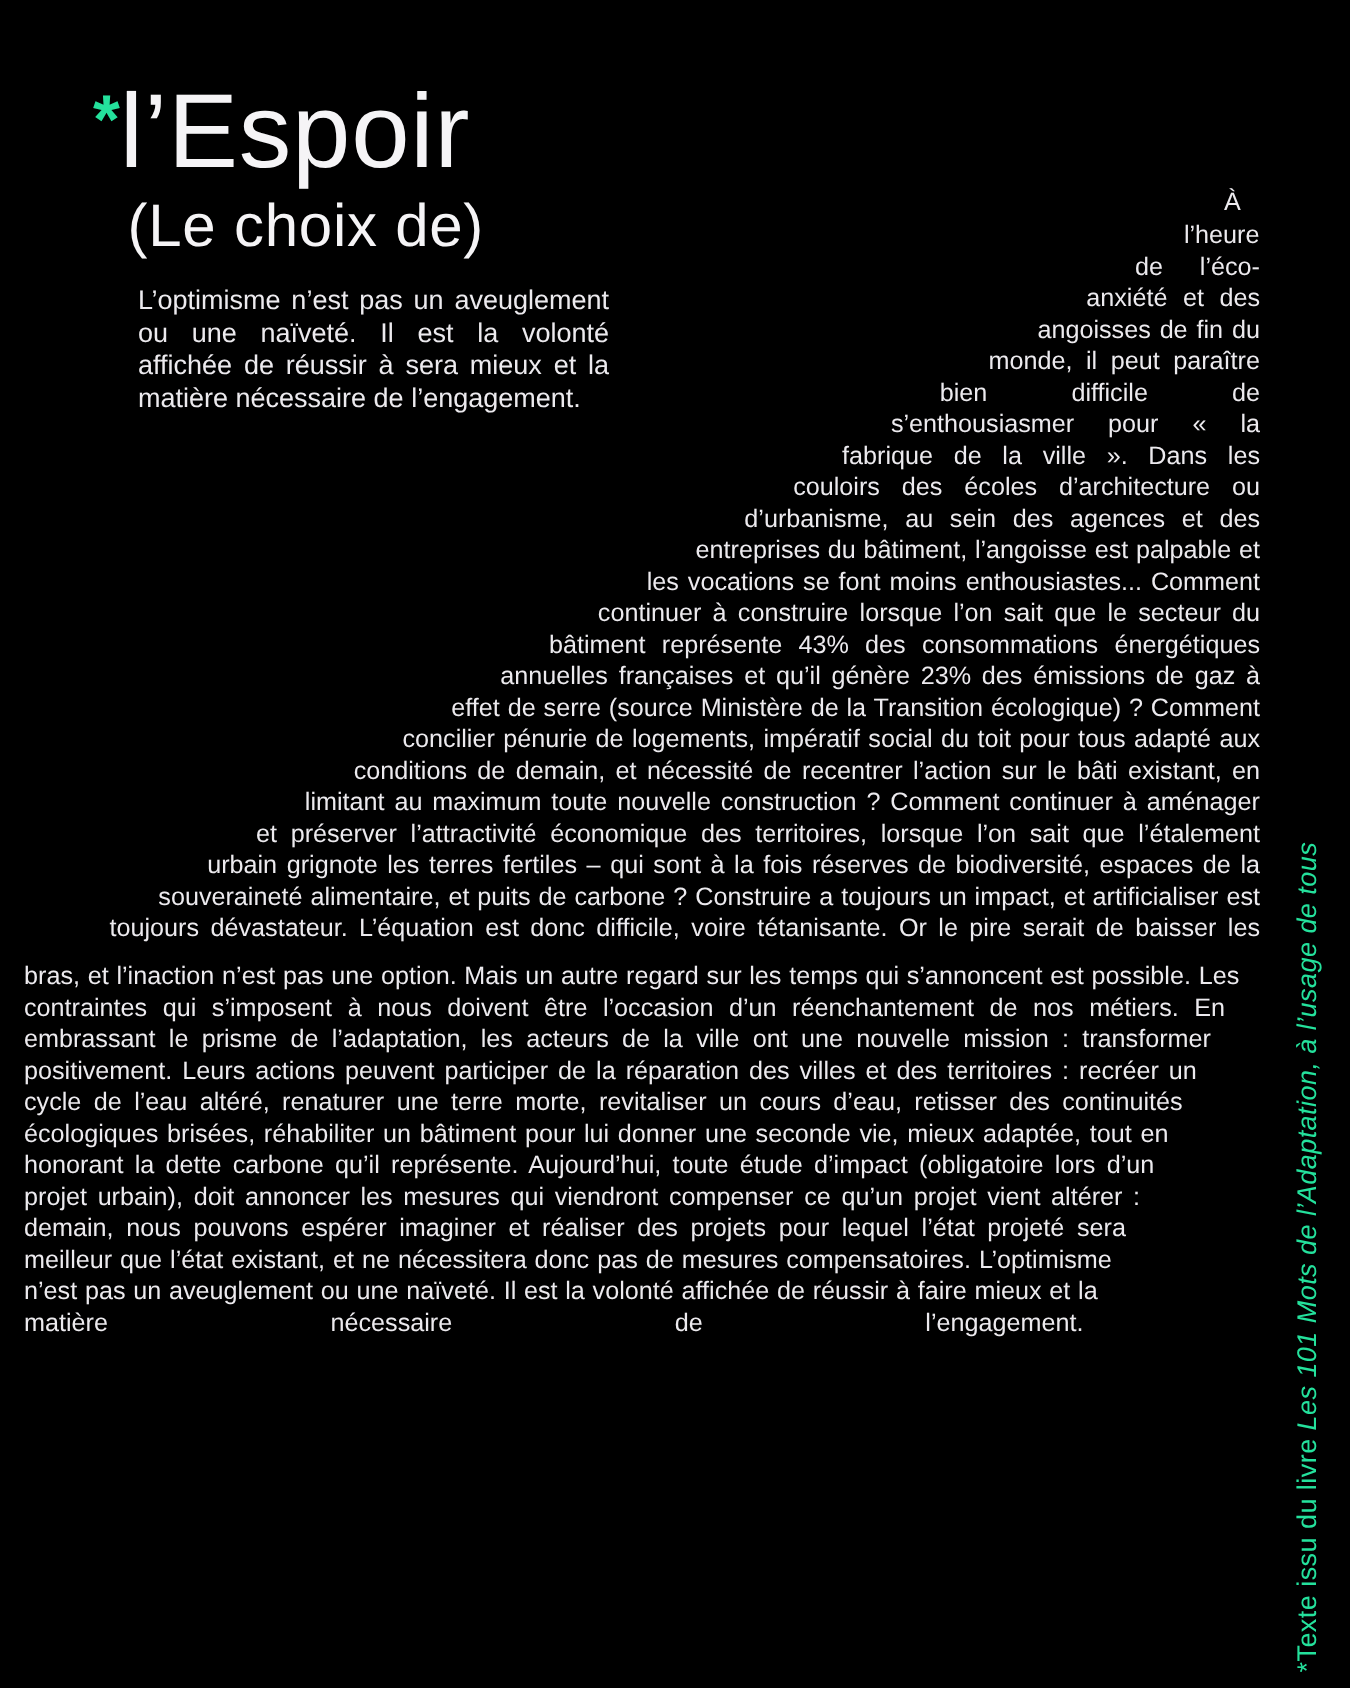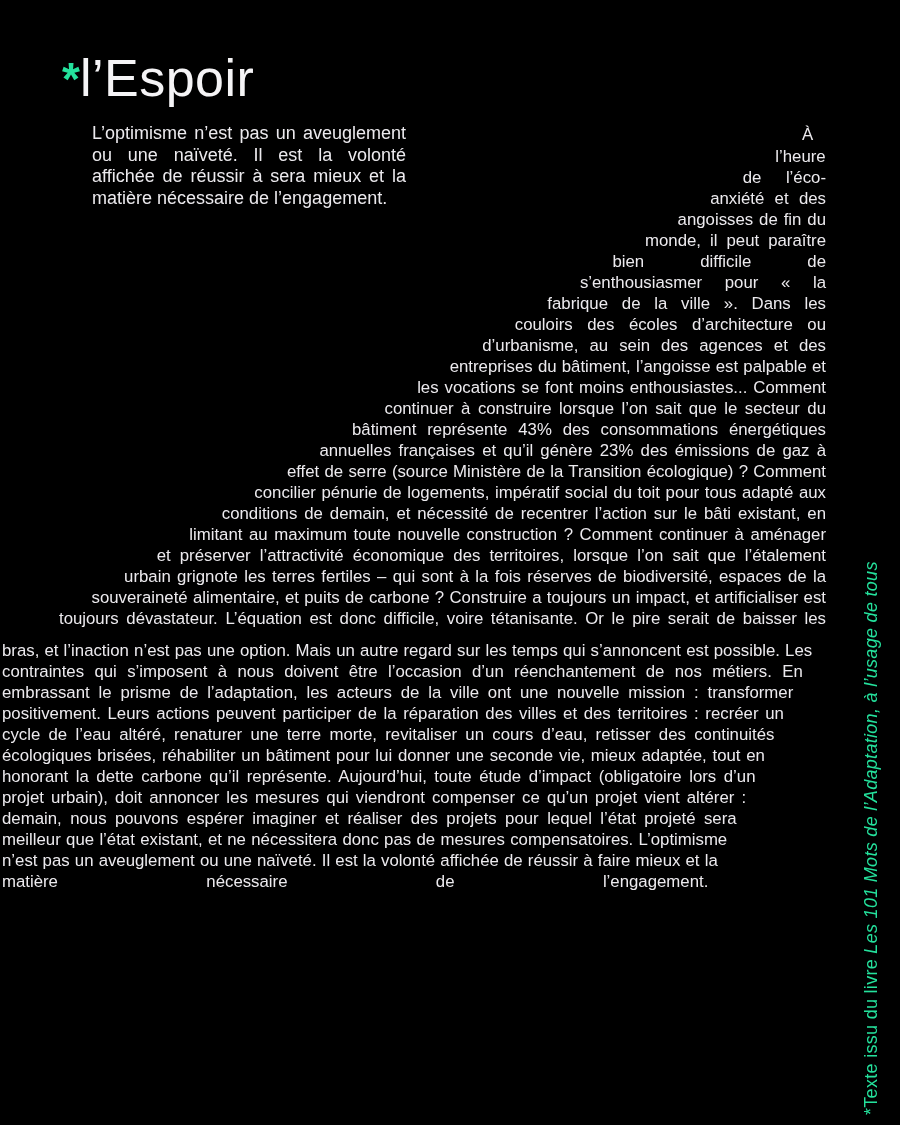--- a/index.html
+++ b/index.html
@@ -27,21 +27,21 @@
     line-height: 1;
   }
   .title-asterisk {
     font-size: 46px;
     line-height: 1;
     margin-top: 4px;
     color: #24e19c;
     font-weight: 600;
   }
   .title-main {
-    font-size: 52px;
+    font-size: 70px;
     line-height: 1;
     letter-spacing: 0.5px;
     color: #f5f4f6;
     font-weight: 500;
   }
   .title-subtitle {
     margin-top: 9px;
     margin-left: 23px;
     font-size: 40px;
     line-height: 1;
@@ -55,21 +55,21 @@
     width: 314px;
     font-size: 18px;
     line-height: 21.5px;
     text-align: justify;
     color: #eceaee;
   }
 
   
   .body-text {
     position: absolute;
-    left: 2px;
+    left: 16px;
     top: 124px;
     width: 824px;
     height: 1001px;
     font-size: 16.8px;
     line-height: 21px;
     text-align: justify;
     text-align-last: justify;
     color: #eceaee;
     word-spacing: 0.2px;
   }
@@ -107,20 +107,21 @@
 </head>
 <body>
 
 <div class="page">
 
   <div class="title-block">
     <div class="title-row">
       <span class="title-asterisk">*</span>
       <span class="title-main">l’Espoir</span>
     </div>
+    <div class="title-subtitle">(Le choix de)</div>
     <p class="intro">L’optimisme n’est pas un aveuglement ou une naïveté. Il est la volonté affichée de réussir à sera mieux et la matière nécessaire de l’engagement.</p>
   </div>
 
   <div class="body-text">
     <div class="float-left"></div>
     <div class="float-right"></div>
     <span>À l’heure de l’éco-anxiété et des angoisses de fin du monde, il peut paraître bien difficile de s’enthousiasmer pour «&nbsp;la fabrique de la ville&nbsp;». Dans les couloirs des écoles d’architecture ou d’urbanisme, au sein des agences et des entreprises du bâtiment, l’angoisse est palpable et les vocations se font moins enthousiastes... Comment continuer à construire lorsque l’on sait que le secteur du bâtiment représente 43% des consommations énergétiques annuelles françaises et qu’il génère 23% des émissions de gaz à effet de serre (source Ministère de la Transition écologique) ? Comment concilier pénurie de logements, impératif social du toit pour tous adapté aux conditions de demain, et nécessité de recentrer l’action sur le bâti existant, en limitant au maximum toute nouvelle construction ? Comment continuer à aménager et préserver l’attractivité économique des territoires, lorsque l’on sait que l’étalement urbain grignote les terres fertiles – qui sont à la fois réserves de biodiversité, espaces de la souveraineté alimentaire, et puits de carbone ? Construire a toujours un impact, et artificialiser est toujours dévastateur. L’équation est donc difficile, voire tétanisante. Or le pire serait de baisser les bras, et l’inaction n’est pas une option. Mais un autre regard sur les temps qui s’annoncent est possible. Les contraintes qui s’imposent à nous doivent être l’occasion d’un réenchantement de nos métiers. En embrassant le prisme de l’adaptation, les acteurs de la ville ont une nouvelle mission : transformer positivement. Leurs actions peuvent participer de la réparation des villes et des territoires : recréer un cycle de l’eau altéré, renaturer une terre morte, revitaliser un cours d’eau, retisser des continuités écologiques brisées, réhabiliter un bâtiment pour lui donner une seconde vie, mieux adaptée, tout en honorant la dette carbone qu’il représente. Aujourd’hui, toute étude d’impact (obligatoire lors d’un projet urbain), doit annoncer les mesures qui viendront compenser ce qu’un projet vient altérer : demain, nous pouvons espérer imaginer et réaliser des projets pour lequel l’état projeté sera meilleur que l’état existant, et ne nécessitera donc pas de mesures compensatoires. L’optimisme n’est pas un aveuglement ou une naïveté. Il est la volonté affichée de réussir à faire mieux et la matière nécessaire de l’engagement.</span>
   </div>
 
   <div class="vertical-caption">

